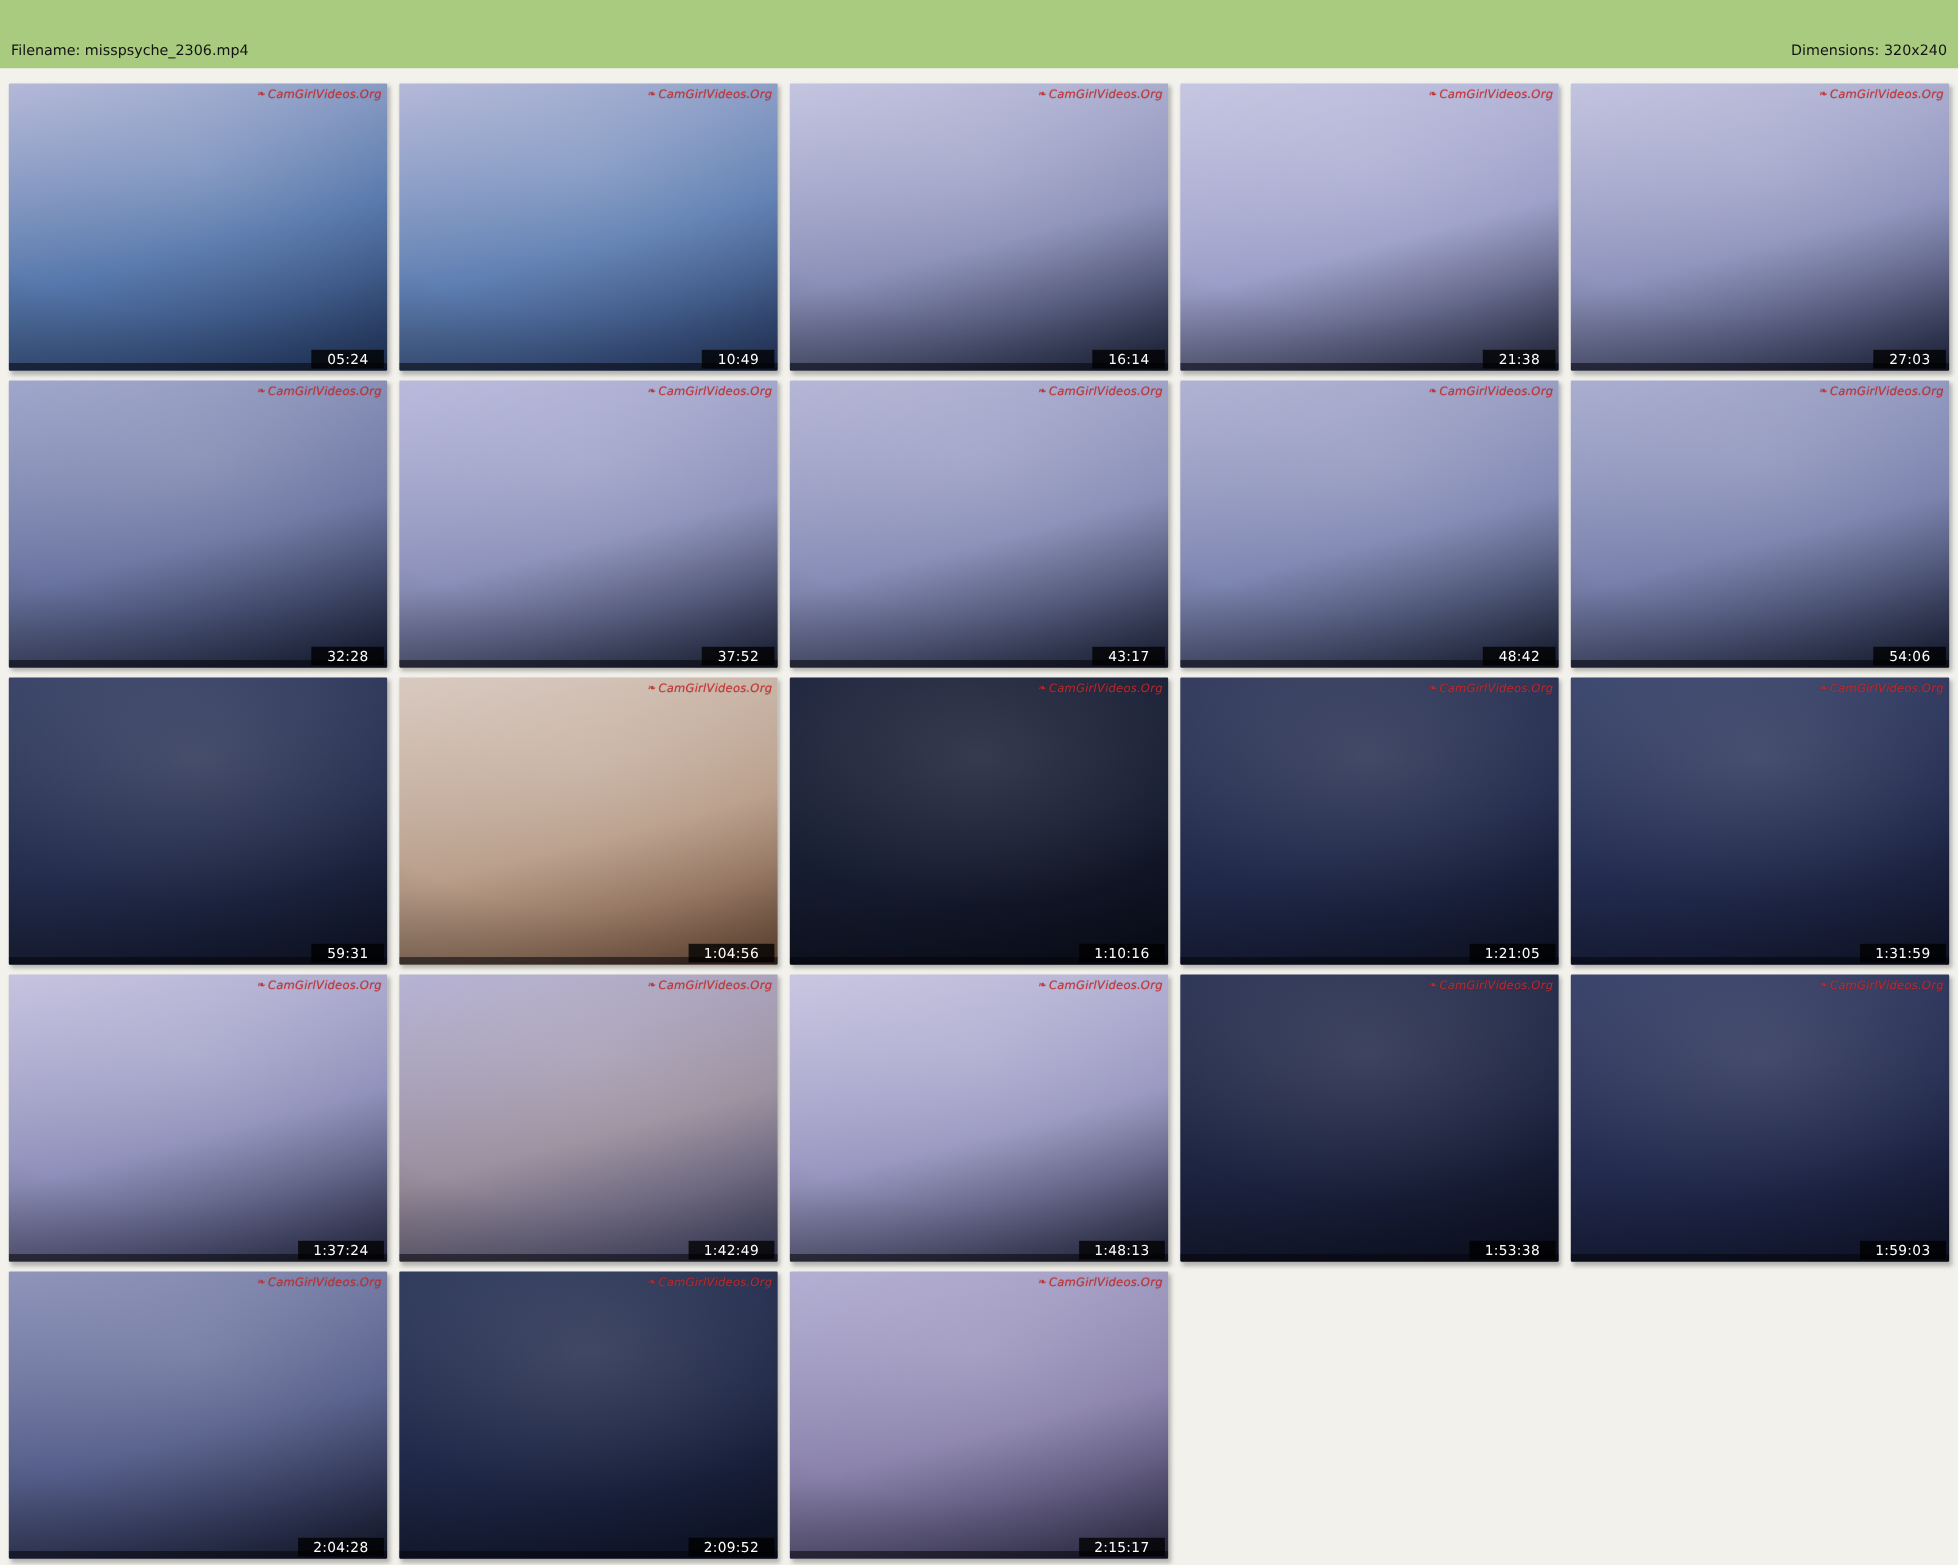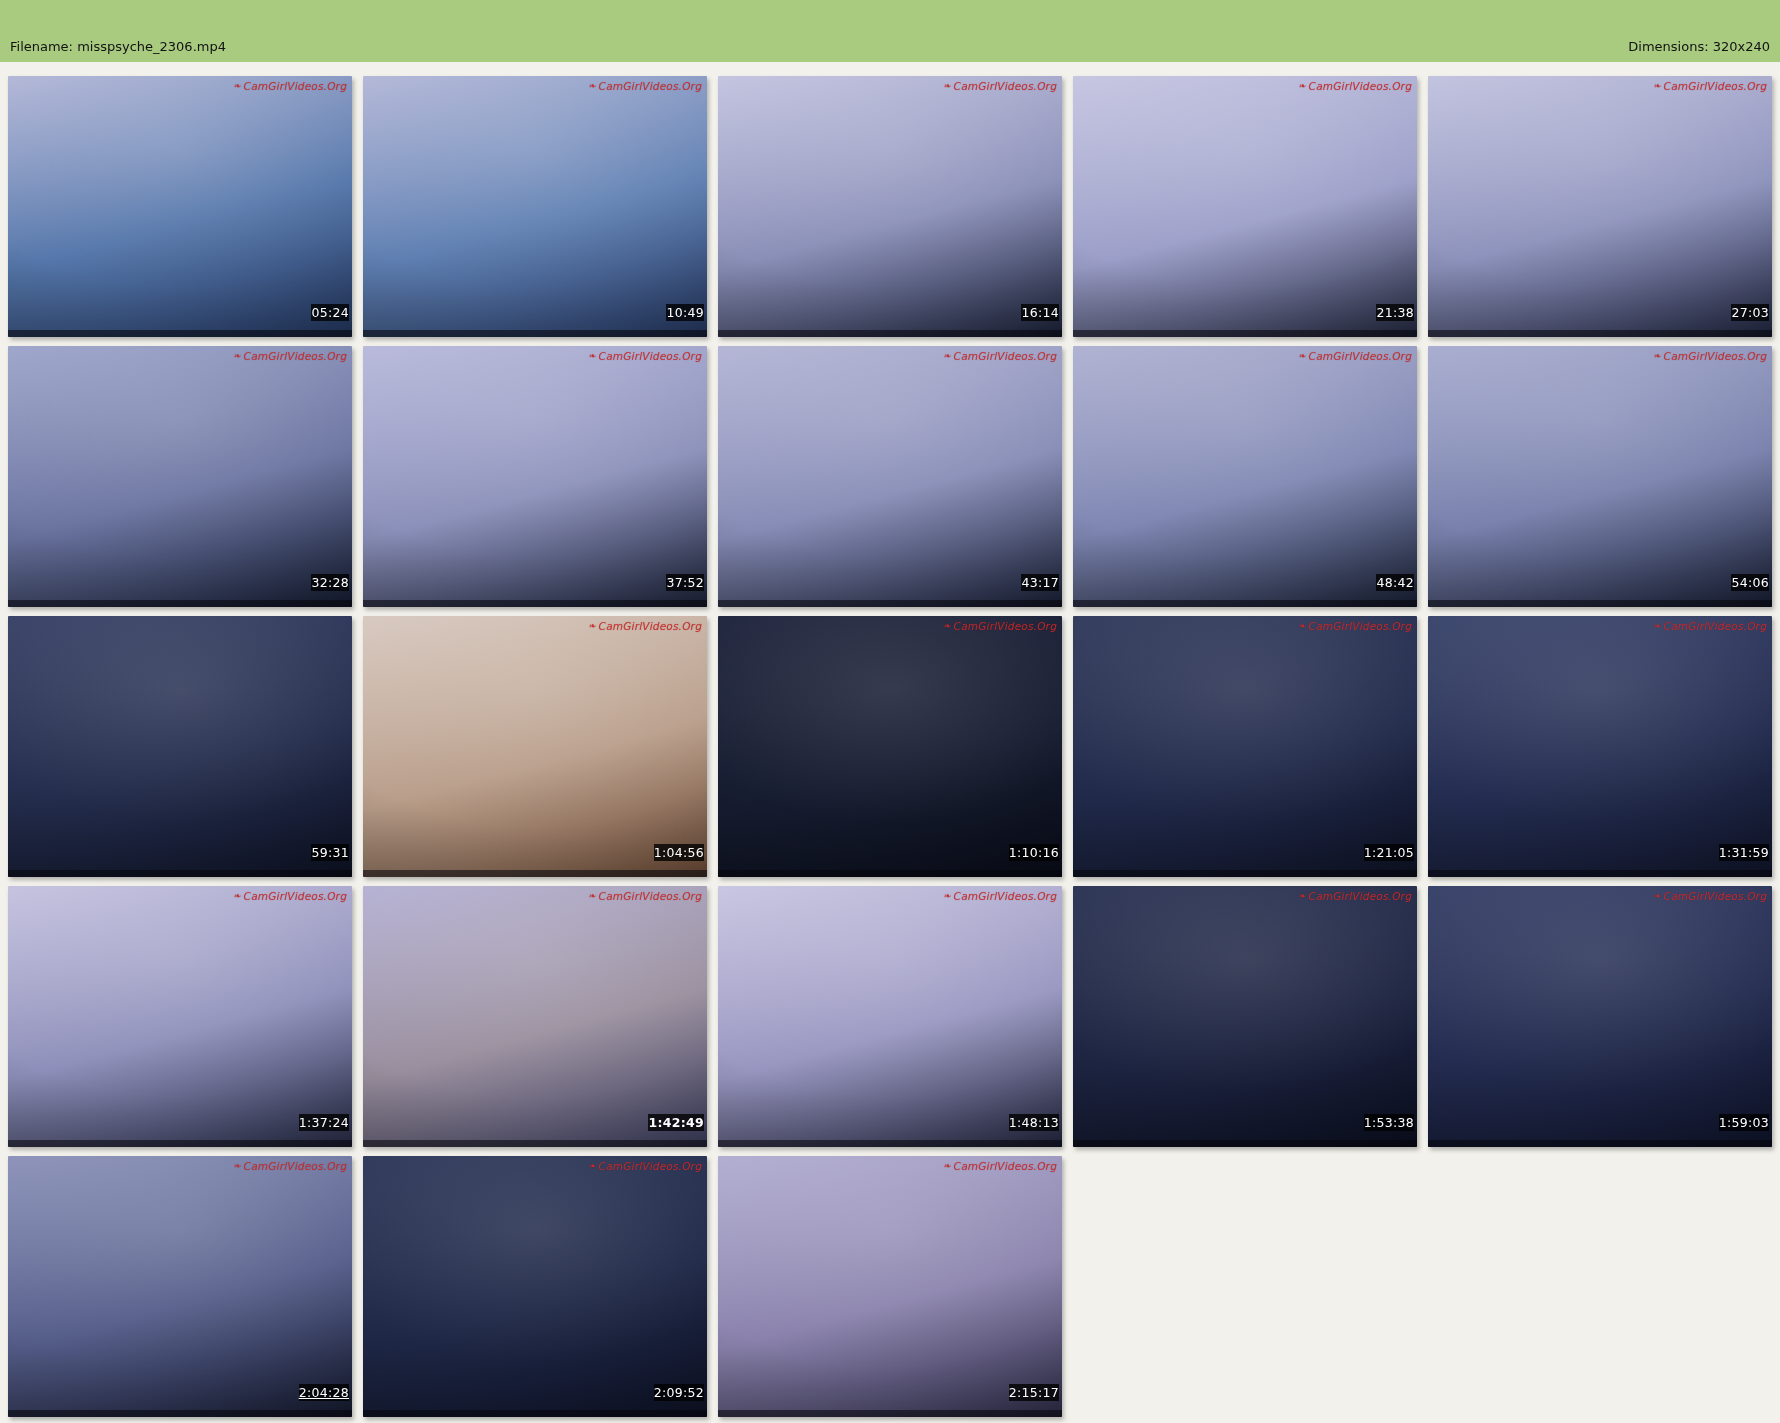--- a/index.html
+++ b/index.html
@@ -61,27 +61,27 @@
     position: absolute;
     left: 0; right: 0; bottom: 0;
     height: 7px;
     background: rgba(5,6,12,0.55);
     pointer-events: none;
   }
 
   .ts {
     position: absolute;
     right: 3px;
-    bottom: 16px;
+    bottom: 2px;
     z-index: 2;
     background: rgba(0,0,0,0.78);
     color: #ffffff;
     font-size: 12.5px;
     line-height: 15px;
-    padding: 1px 0;
+    padding: 1px 14px;
     letter-spacing: 0.3px;
   }
 
   .wm {
     position: absolute;
     top: 4px;
     right: 5px;
     z-index: 2;
     color: rgba(204,43,43,0.88);
     font-size: 10.5px;
@@ -237,21 +237,21 @@
       <span class="wm-text">CamGirlVideos.Org</span>
     </span>
     <figcaption class="ts" style="background: rgba(0, 0, 0, 0.78); color: rgb(255, 255, 255);">1:37:24</figcaption>
   </figure>
 
   <figure class="thumb" style="background: linear-gradient(165deg, rgb(182, 178, 212) 0%, rgb(154, 143, 158) 55%, rgb(58, 60, 92) 100%);">
     <span class="wm">
       <span class="wm-icon">❧</span>
       <span class="wm-text">CamGirlVideos.Org</span>
     </span>
-    <figcaption class="ts" style="background: rgba(0, 0, 0, 0.78); color: rgb(255, 255, 255); font-weight: bold;">1:42:49</figcaption>
+    <figcaption class="ts" style="background: rgba(0, 0, 0, 0.78); color: rgb(255, 255, 255);">1:42:49</figcaption>
   </figure>
 
   <figure class="thumb" style="background: linear-gradient(165deg, rgb(201, 198, 226) 0%, rgb(152, 150, 192) 55%, rgb(35, 39, 63) 100%);">
     <span class="wm">
       <span class="wm-icon">❧</span>
       <span class="wm-text">CamGirlVideos.Org</span>
     </span>
     <figcaption class="ts" style="background: rgba(0, 0, 0, 0.78); color: rgb(255, 255, 255);">1:48:13</figcaption>
   </figure>
 
@@ -269,21 +269,21 @@
       <span class="wm-text">CamGirlVideos.Org</span>
     </span>
     <figcaption class="ts" style="background: rgba(0, 0, 0, 0.78); color: rgb(255, 255, 255);">1:59:03</figcaption>
   </figure>
 
   <figure class="thumb" style="background: linear-gradient(165deg, rgb(141, 147, 186) 0%, rgb(85, 94, 138) 55%, rgb(20, 25, 46) 100%);">
     <span class="wm">
       <span class="wm-icon">❧</span>
       <span class="wm-text">CamGirlVideos.Org</span>
     </span>
-    <figcaption class="ts" style="background: rgba(0, 0, 0, 0.78); color: rgb(255, 255, 255); text-decoration: underline;">2:04:28</figcaption>
+    <figcaption class="ts" style="background: rgba(0, 0, 0, 0.78); color: rgb(255, 255, 255);">2:04:28</figcaption>
   </figure>
 
   <figure class="thumb" style="background: linear-gradient(165deg, rgb(48, 58, 92) 0%, rgb(30, 39, 70) 55%, rgb(13, 18, 38) 100%);">
     <span class="wm">
       <span class="wm-icon">❧</span>
       <span class="wm-text">CamGirlVideos.Org</span>
     </span>
     <figcaption class="ts" style="background: rgba(0, 0, 0, 0.78); color: rgb(255, 255, 255);">2:09:52</figcaption>
   </figure>
 

